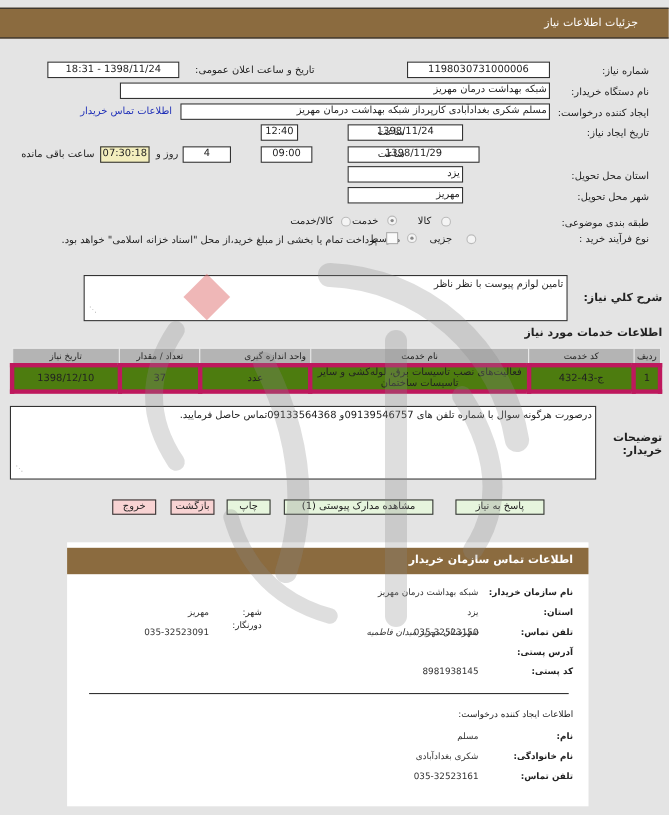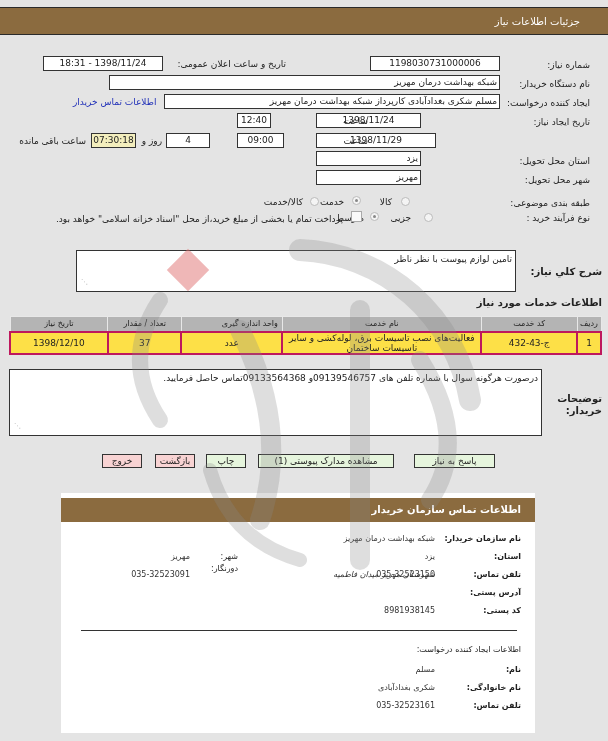--- a/index.html
+++ b/index.html
@@ -48,21 +48,21 @@
     .section-title { position: absolute; font-weight: bold; font-size: 10px; color: #222; white-space: nowrap; }
     table.items {
       position: absolute; left: 9px; top: 316px; width: 593px; border-collapse: collapse;
       font-size: 8px;
     }
     table.items th {
       background: #b4b4b4; color: #222; font-weight: normal; height: 15px;
       border: 1px solid #e8e8e8;
     }
     table.items td {
-      background: #fde047; border: 2px solid #be185d; text-align: center; height: 22px;
+      background: #4d7c0f; border: 4px solid #be185d; text-align: center; height: 22px;
       font-size: 9px; line-height: 10px;
     }
     .btn {
       position: absolute; height: 14px; border: 1px solid #333; font-size: 9px;
       line-height: 12px; text-align: center; cursor: pointer; white-space: nowrap;
     }
     .btn.green { background: #e6f5dd; }
     .btn.pink { background: #f8d3d3; }
     .card {
       position: absolute; left: 61px; top: 493px; width: 474px; height: 240px; background: #fff;

